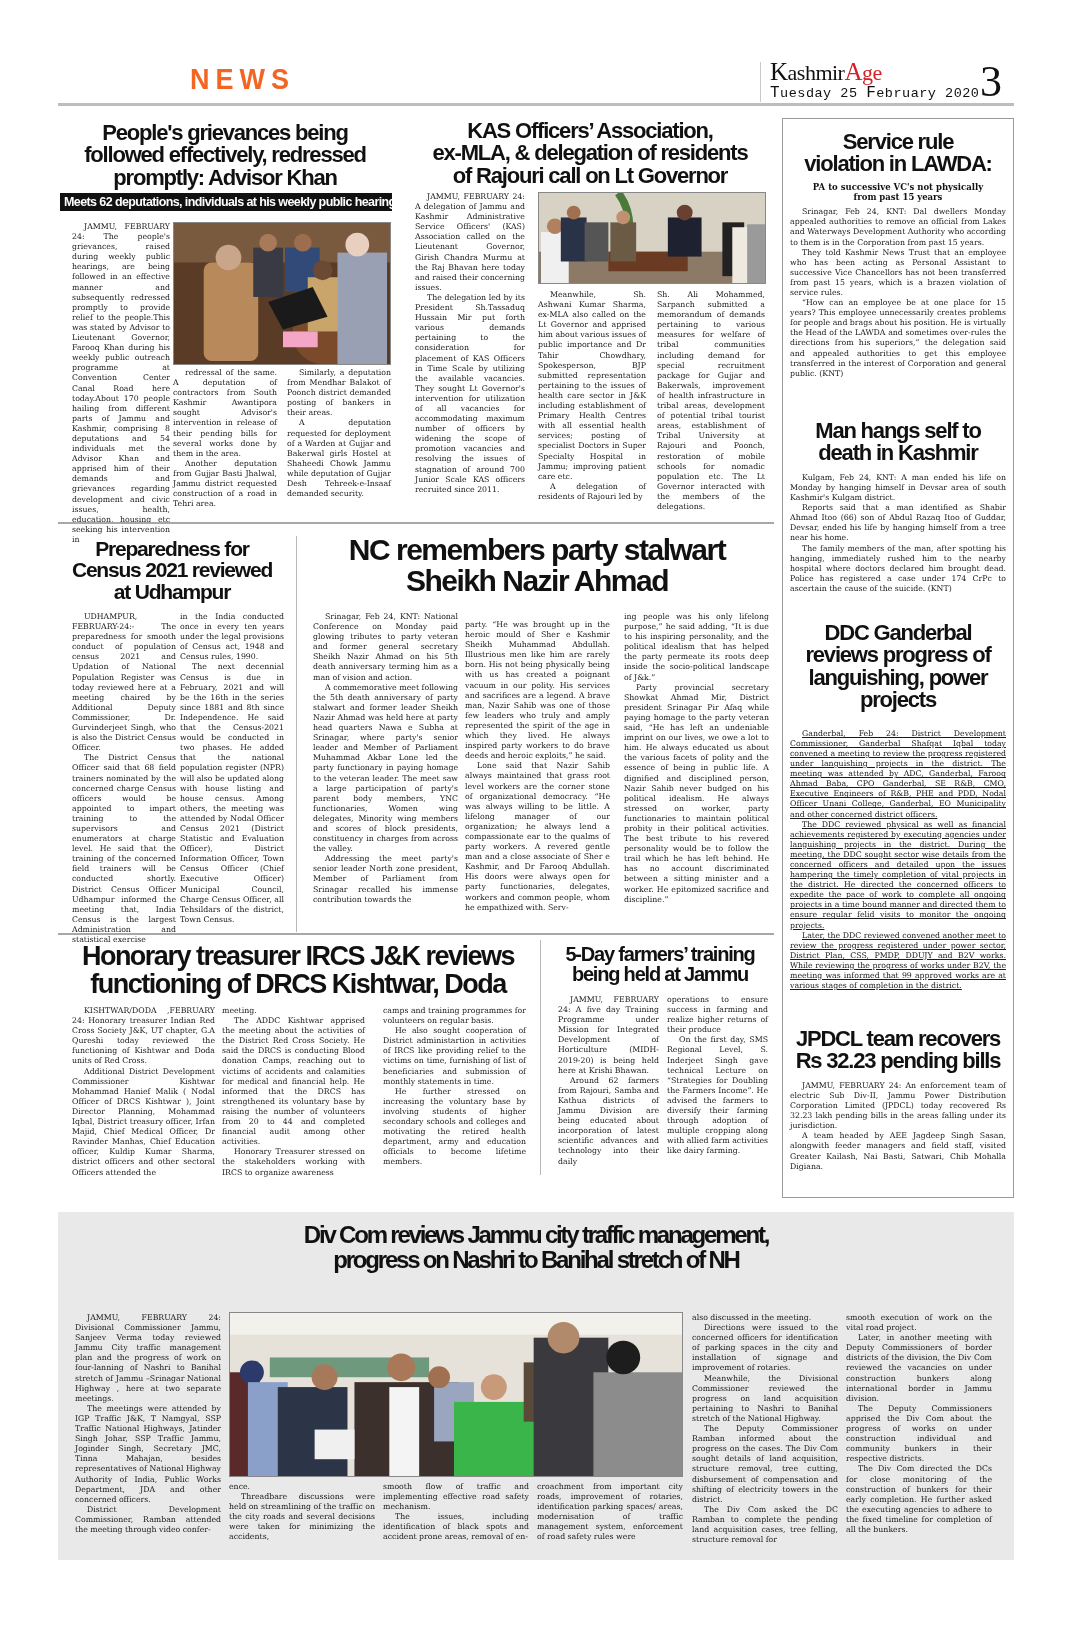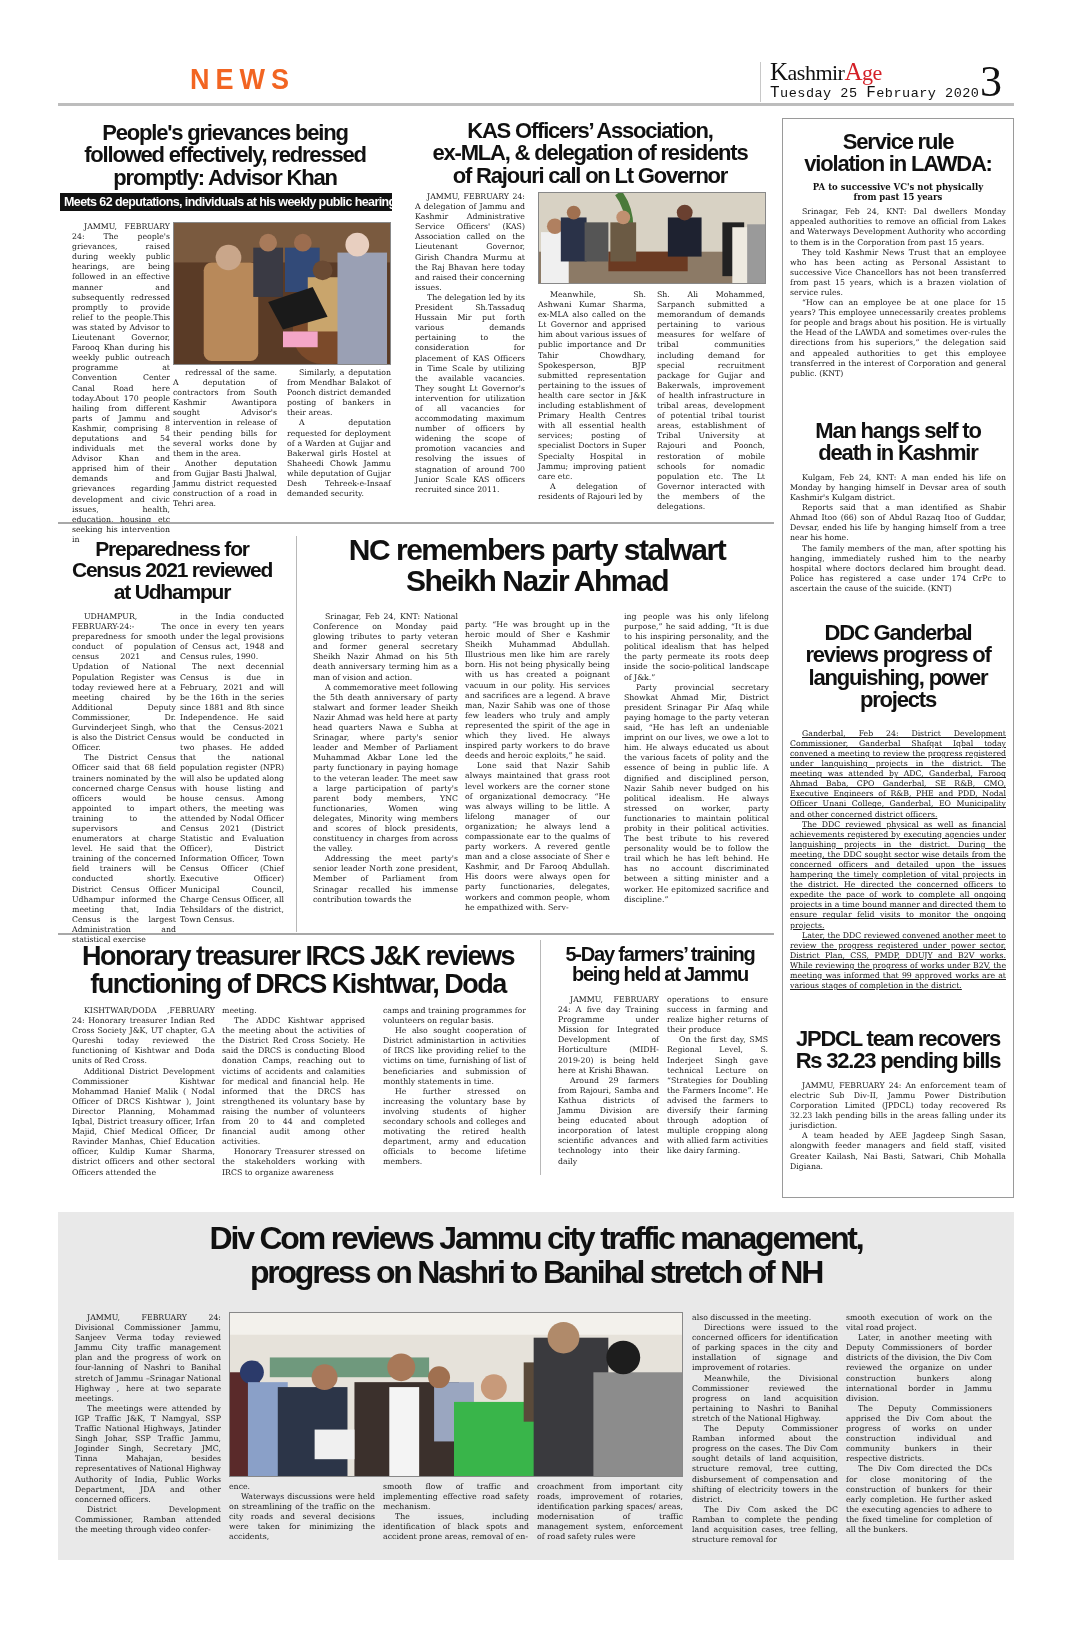--- a/index.html
+++ b/index.html
@@ -17,21 +17,21 @@
   .brand .age .cap { color: #d42027; }
   .issue-date { left: 770px; top: 84px; font-family: Liberation Mono, monospace; font-size: 13.5px; color: #111; letter-spacing: 0.5px; }
   .issue-date .cap { font-size: 16px; }
   .page-num { left: 980px; top: 60px; font-family: "Liberation Serif", serif; font-size: 44px; line-height: 44px; color: #111; }
   .mast-rule { left: 58px; top: 103px; width: 956px; height: 3px; background: #bdbdbd; }
 
   
   .hl { font-family: "Liberation Sans", sans-serif; font-weight: 700; color: #111; text-align: center; letter-spacing: -1.2px; line-height: 1.02; }
   .hl-lg { font-size: 22px; }
   .hl-xl { font-size: 30px; letter-spacing: -1.5px; }
-  .hl-xxl { font-size: 32px; letter-spacing: -2.2px; line-height: 1.05; }
+  .hl-xxl { font-size: 24px; letter-spacing: -2.2px; line-height: 1.05; }
 
   .strap { background: #111; color: #fff; font-family: "Liberation Sans", sans-serif; font-weight: 700; font-size: 12.5px; letter-spacing: -0.6px; padding: 2px 4px; white-space: nowrap; }
   .deck { font-family: "DejaVu Serif", serif; font-weight: 700; font-size: 8.5px; text-align: center; line-height: 1.2; }
 
   
   .col { font-family: "DejaVu Serif", serif; font-size: 7.8px; line-height: 10.1px; text-align: justify; hyphens: auto; color: #1a1a1a; }
   .col p { text-indent: 12px; }
   .col p + p { margin-top: 0; }
 
   
@@ -259,21 +259,21 @@
 <div class="abs vrule" style="left:540px; top:940px; height:235px;"></div>
 
 <div class="abs" style="left:545px; top:944px; width:230px;">
   <div class="hl hl-lg" style="font-size:20px;">
     <div>5-Day farmers’ training</div>
     <div>being held at Jammu</div>
   </div>
 </div>
 <div class="abs col" style="left:558px; top:995px; width:101px;">
   <p>JAMMU, FEBRUARY 24: A five day Training Programme under Mission for Integrated Development of Horticulture (MIDH-2019-20) is being held here at Krishi Bhawan.</p>
-  <p>Around 29 farmers from Rajouri, Samba and Kathua districts of Jammu Division are being educated about incorporation of latest scientific advances and technology into their daily</p>
+  <p>Around 62 farmers from Rajouri, Samba and Kathua districts of Jammu Division are being educated about incorporation of latest scientific advances and technology into their daily</p>
 </div>
 <div class="abs col" style="left:667px; top:995px; width:101px;">
   <p style="text-indent:0">operations to ensure success in farming and realize higher returns of their produce</p>
   <p>On the first day, SMS Regional Level, S. Inderjeet Singh gave technical Lecture on “Strategies for Doubling the Farmers Income”. He advised the farmers to diversify their farming through adoption of multiple cropping along with allied farm activities like dairy farming.</p>
 </div>
 
 <div class="abs grey-panel"></div>
 <div class="abs" style="left:58px; top:1222px; width:956px;">
   <div class="hl hl-xxl">
     <div>Div Com reviews Jammu city traffic management,</div>
@@ -305,34 +305,34 @@
     <circle cx="265" cy="75" r="13" fill="#c89a7a"></circle>
     <rect x="295" y="50" width="30" height="60" fill="#5a4a3a"></rect>
     <rect x="305" y="25" width="75" height="140" fill="#3a3a3e"></rect>
     <circle cx="335" cy="25" r="16" fill="#b08a6a"></circle>
     <rect x="365" y="60" width="89" height="105" fill="#8c8c8c"></rect>
     <circle cx="395" cy="45" r="17" fill="#1d1d1d"></circle>
   </svg>
 </div>
 <div class="abs col" style="left:229px; top:1482px; width:146px;">
   <p style="text-indent:0">ence.</p>
-  <p>Waterways discussions were held on streamlining of the traffic on the city roads and several decisions were taken for minimizing the accidents,</p>
+  <p>Threadbare discussions were held on streamlining of the traffic on the city roads and several decisions were taken for minimizing the accidents,</p>
 </div>
 <div class="abs col" style="left:383px; top:1482px; width:146px;">
   <p style="text-indent:0">smooth flow of traffic and implementing effective road safety mechanism.</p>
   <p>The issues, including identification of black spots and accident prone areas, removal of en-</p>
 </div>
 <div class="abs col" style="left:537px; top:1482px; width:146px;">
   <p style="text-indent:0">croachment from important city roads, improvement of rotaries, identification parking spaces/ areas, modernisation of traffic management system, enforcement of road safety rules were</p>
 </div>
 <div class="abs col" style="left:692px; top:1313px; width:146px;">
   <p style="text-indent:0">also discussed in the meeting.</p>
   <p>Directions were issued to the concerned officers for identification of parking spaces in the city and installation of signage and improvement of rotaries.</p>
   <p>Meanwhile, the Divisional Commissioner reviewed the progress on land acquisition pertaining to Nashri to Banihal stretch of the National Highway.</p>
   <p>The Deputy Commissioner Ramban informed about the progress on the cases. The Div Com sought details of land acquisition, structure removal, tree cutting, disbursement of compensation and shifting of electricity towers in the district.</p>
   <p>The Div Com asked the DC Ramban to complete the pending land acquisition cases, tree felling, structure removal for</p>
 </div>
 <div class="abs col" style="left:846px; top:1313px; width:146px;">
   <p style="text-indent:0">smooth execution of work on the vital road project.</p>
-  <p>Later, in another meeting with Deputy Commissioners of border districts of the division, the Div Com reviewed the organize on under construction bunkers along international border in Jammu division.</p>
+  <p>Later, in another meeting with Deputy Commissioners of border districts of the division, the Div Com reviewed the vacancies on under construction bunkers along international border in Jammu division.</p>
   <p>The Deputy Commissioners apprised the Div Com about the progress of works on under construction individual and community bunkers in their respective districts.</p>
   <p>The Div Com directed the DCs for close monitoring of the construction of bunkers for their early completion. He further asked the executing agencies to adhere to the fixed timeline for completion of all the bunkers.</p>
 </div>
 
 </body></html>

